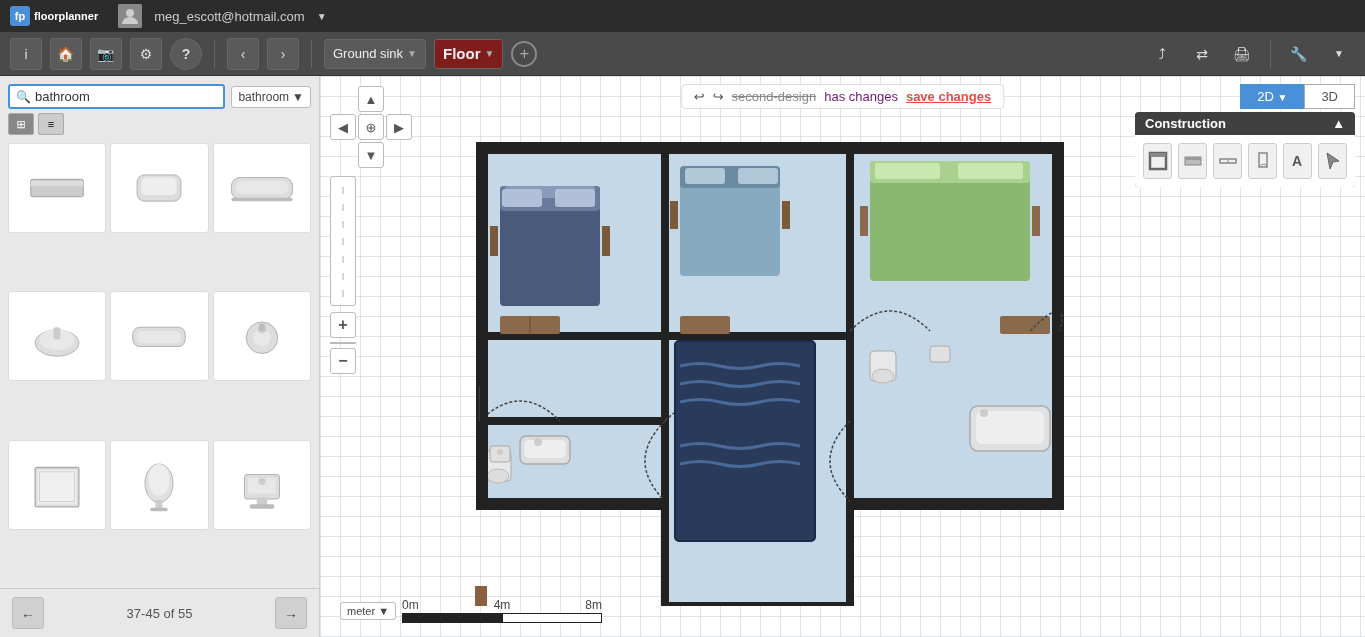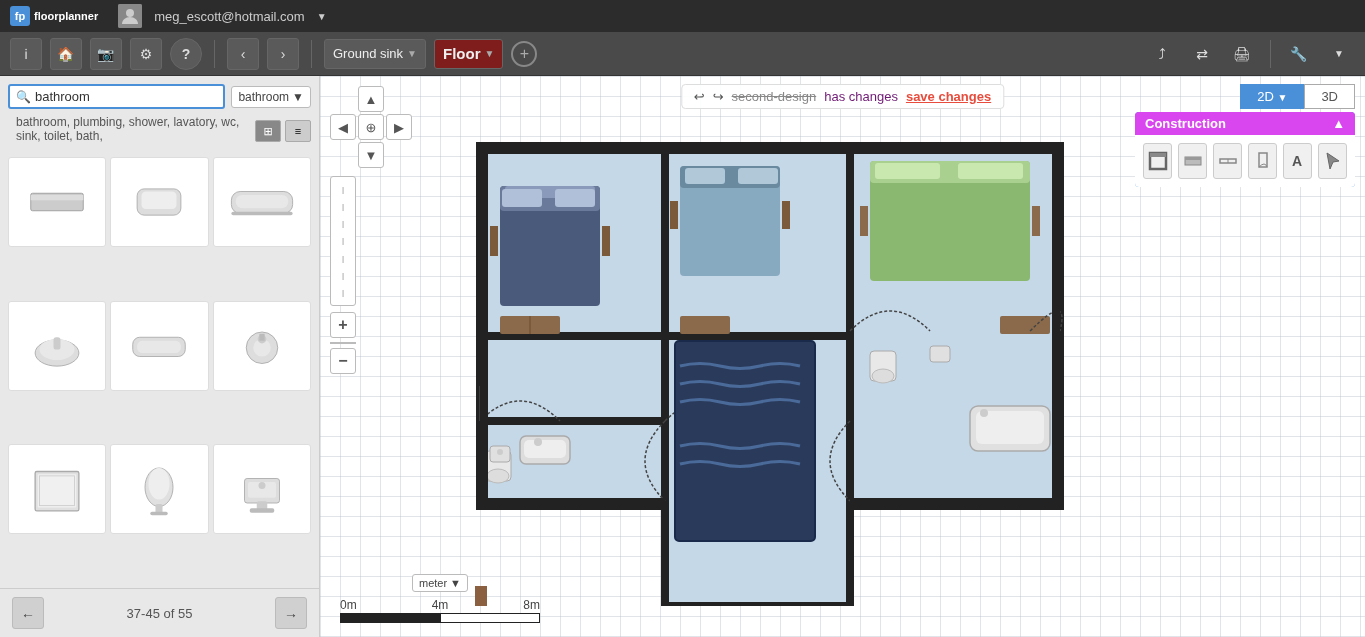--- a/index.html
+++ b/index.html
@@ -191,21 +191,21 @@
       white-space: nowrap;
     }
     #notification-bar .save-link {
       color: #e74c3c; text-decoration: underline; cursor: pointer; font-weight: bold;
     }
 
     
     #scale-bar {
       position: absolute;
       bottom: 14px; left: 20px;
-      display: flex; align-items: center; gap: 6px; flex-direction: column;
+      display: flex; align-items: center; gap: 6px;
     }
     .scale-dropdown {
       background: white; border: 1px solid #bbb; border-radius: 3px;
       padding: 2px 6px; font-size: 11px; color: #444; cursor: pointer;
       display: flex; align-items: center; gap: 3px;
     }
     .scale-ruler {
       display: flex; flex-direction: column; gap: 1px;
     }
     .scale-labels {
@@ -232,21 +232,21 @@
     
     #construction-panel {
       position: absolute;
       top: 36px; right: 10px;
       background: #4a90d9;
       border-radius: 4px;
       overflow: hidden;
       width: 220px;
     }
     #construction-header {
-      background: #d946ef;
+      background: #404040;
       padding: 4px 10px;
       color: white; font-size: 13px; font-weight: bold;
       display: flex; align-items: center; justify-content: space-between;
     }
     #construction-tools {
       background: white;
       padding: 8px;
       display: flex; gap: 6px; align-items: center; justify-content: center;
     }
     .construction-tool {
@@ -350,21 +350,20 @@
       <div id="search-input-wrap">
         <span class="search-icon">🔍</span>
         <input type="text" value="bathroom" style="">
       </div>
       <div id="search-category-dropdown">
         <span>bathroom</span>
         <span>▼</span>
       </div>
     </div>
     <div style="display:flex; align-items:center; justify-content:space-between; padding:0 8px 4px 8px;">
-      <div class="category-tag">bathroom, plumbing, shower, lavatory, wc, sink, toilet, bath,</div>
       <div class="grid-list-toggle" style="padding:0;">
         <div class="grid-list-btn active">⊞</div>
         <div class="grid-list-btn">≡</div>
       </div>
     </div>
 
     <div id="item-grid">
 
       <div class="item-cell">
         <svg viewBox="0 0 80 80">

